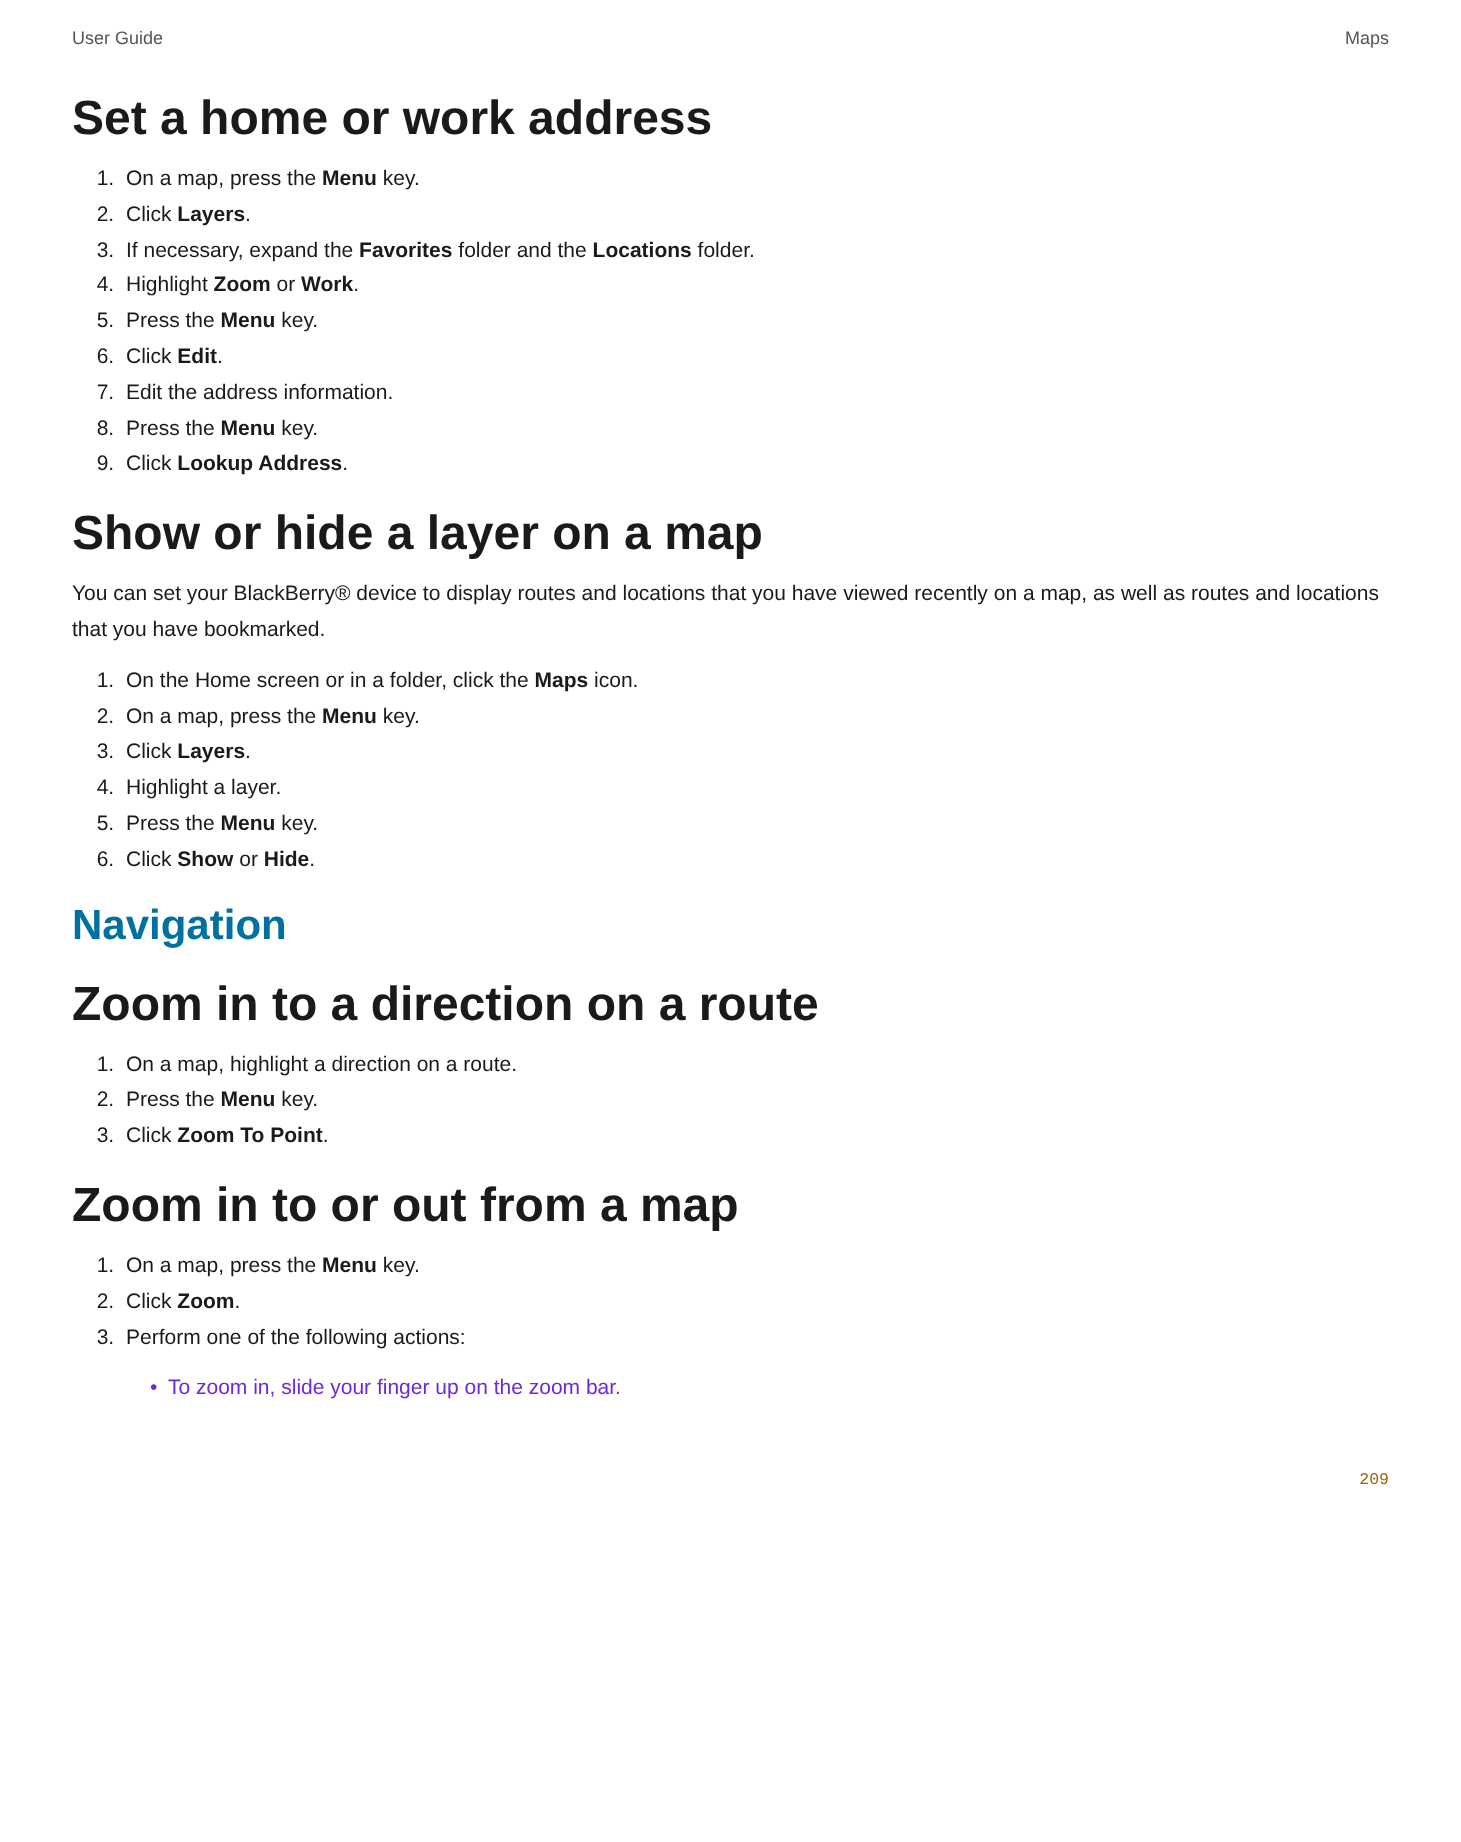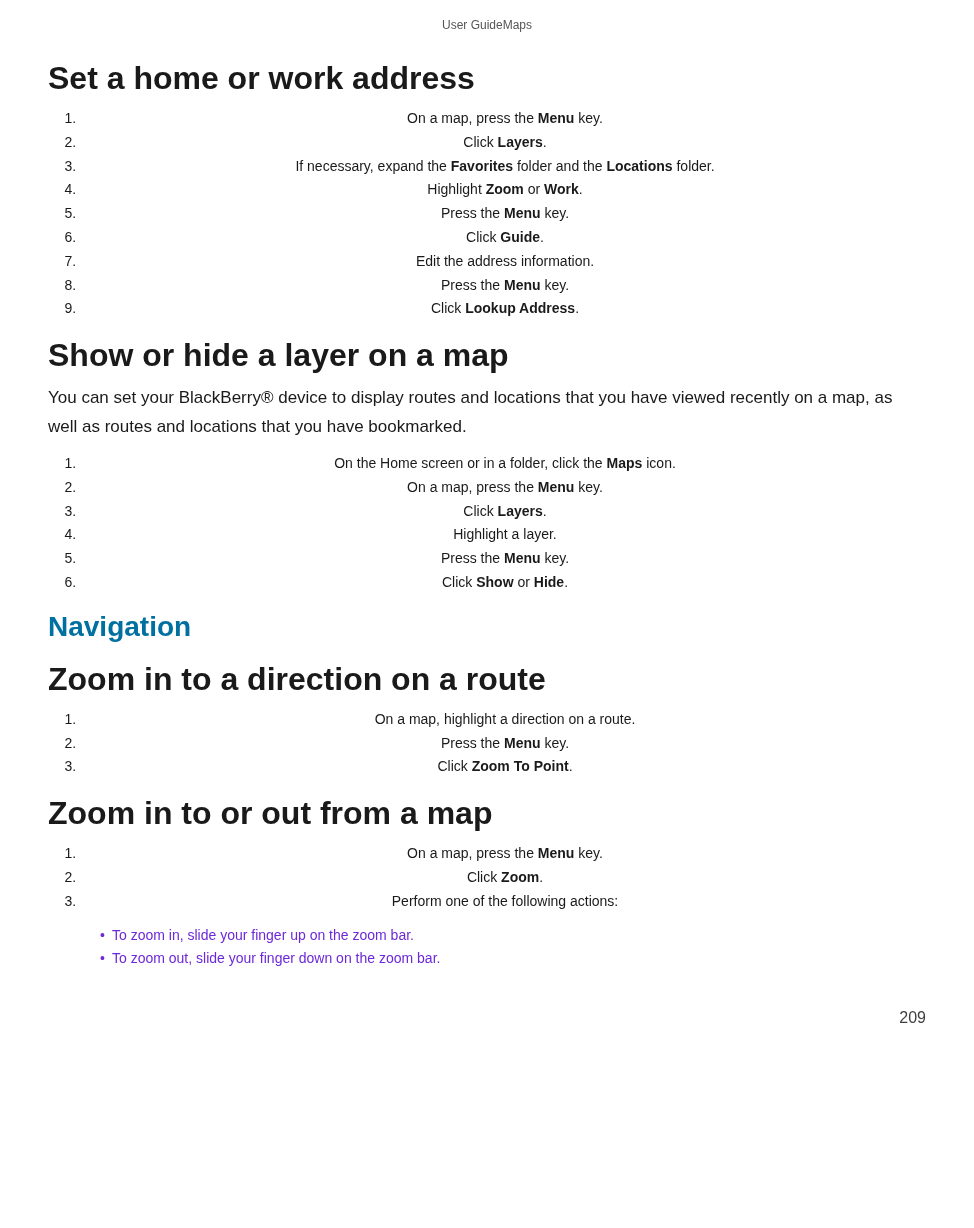--- a/index.html
+++ b/index.html
@@ -18,21 +18,21 @@
       position: relative;
     }
 
     .page-container {
       padding: 18px 48px 60px 48px;
       position: relative;
     }
 
     .header-bar {
       display: flex;
-      justify-content: center;
+      justify-content: space-between;
       align-items: flex-start;
       margin-bottom: 28px;
     }
 
     .header-left {
       font-size: 12px;
       color: #555;
     }
 
     .header-right {
@@ -67,21 +67,20 @@
     ol {
       margin-left: 32px;
       margin-bottom: 10px;
     }
 
     ol li {
       font-size: 14px;
       color: #1a1a1a;
       line-height: 1.7;
       padding-left: 4px;
-      text-align: center;
     }
 
     ol li b {
       font-weight: bold;
     }
 
     ul.bullet-list {
       margin-left: 52px;
       margin-bottom: 8px;
       list-style-type: none;
@@ -95,36 +94,37 @@
       padding-left: 12px;
     }
 
     ul.bullet-list li::before {
       content: "•";
       position: absolute;
       left: 0;
     }
 
     .description-text {
-      font-size: 17px;
+      font-size: 14px;
       color: #1a1a1a;
       line-height: 1.7;
       margin-bottom: 10px;
     }
 
     .section-divider {
       margin-bottom: 16px;
     }
 
     .page-number {
       position: absolute;
       bottom: 20px;
       right: 48px;
-      font-size: 16px;
-      color: #404040;
+      font-size: 11px;
+      color: #a16207;
+      font-family: Liberation Mono, monospace;
     }
   </style>
 </head>
 <body>
 
 <div class="page-container">
 
   <div class="header-bar">
     <span class="header-left">User Guide</span>
     <span class="header-right">Maps</span>
@@ -132,21 +132,21 @@
 
 
   <div class="section-divider">
     <h2 class="section-title">Set a home or work address</h2>
     <ol>
       <li>On a map, press the <b>Menu</b> key.</li>
       <li>Click <b>Layers</b>.</li>
       <li>If necessary, expand the <b>Favorites</b> folder and the <b>Locations</b> folder.</li>
       <li>Highlight <b>Zoom</b> or <b>Work</b>.</li>
       <li>Press the <b>Menu</b> key.</li>
-      <li>Click <b>Guide</b>.</li>
+      <li>Click <b>Edit</b>.</li>
       <li>Edit the address information.</li>
       <li>Press the <b>Menu</b> key.</li>
       <li>Click <b>Lookup Address</b>.</li>
     </ol>
   </div>
 
   <div class="section-divider">
     <h2 class="section-title">Show or hide a layer on a map</h2>
     <p class="description-text">You can set your BlackBerry® device to display routes and locations that you have viewed recently on a map, as well as routes and locations that you have bookmarked.</p>
     <ol>
@@ -172,18 +172,17 @@
 
   <div class="section-divider">
     <h2 class="section-title">Zoom in to or out from a map</h2>
     <ol>
       <li>On a map, press the <b>Menu</b> key.</li>
       <li>Click <b>Zoom</b>.</li>
       <li>Perform one of the following actions:</li>
     </ol>
     <ul class="bullet-list">
       <li>To zoom in, slide your finger up on the zoom bar.</li>
-      <li>To zoom out, slide your finger down on the zoom bar.</li>
     </ul>
   </div>
 
   <span class="page-number">209</span>
 </div>
 
 </body></html>

